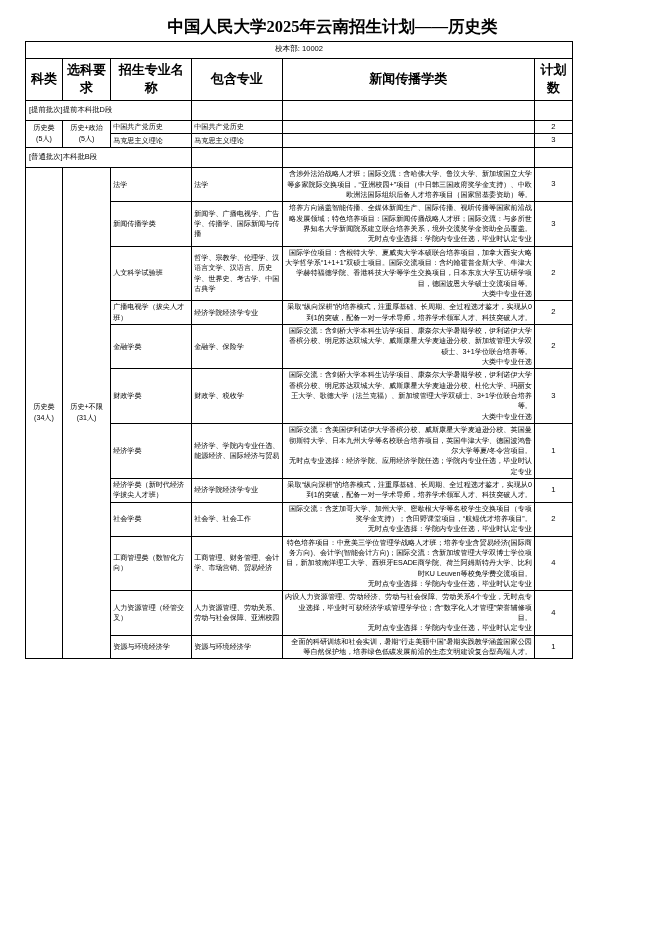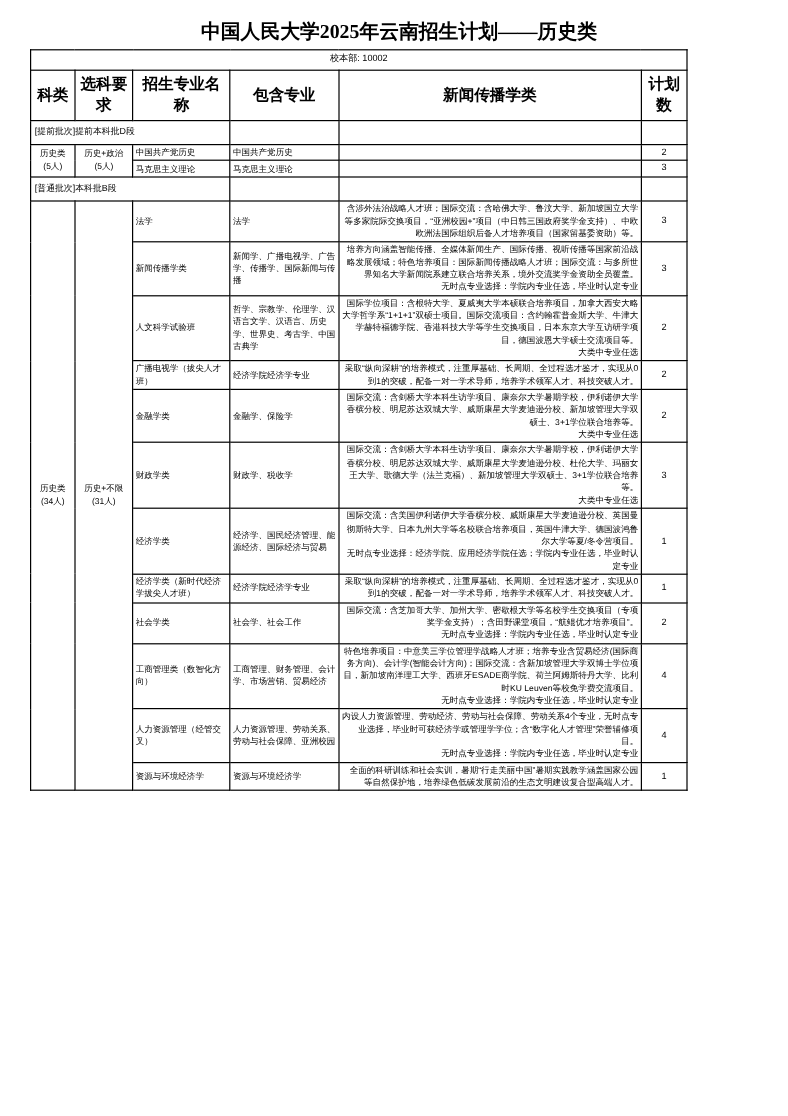--- a/index.html
+++ b/index.html
@@ -231,21 +231,21 @@
 
         <tr>
           <td class="major-cell">财政学类</td>
           <td class="contain-cell">财政学、税收学</td>
           <td class="high-cell">国际交流：含剑桥大学本科生访学项目、康奈尔大学暑期学校，伊利诺伊大学香槟分校、明尼苏达双城大学、威斯康星大学麦迪逊分校、杜伦大学、玛丽女王大学、歌德大学（法兰克福）、新加坡管理大学双硕士、3+1学位联合培养等。<br>大类中专业任选</td>
           <td class="plan-cell">3</td>
         </tr>
 
         <tr>
           <td class="major-cell">经济学类</td>
-          <td class="contain-cell">经济学、国民经济管理、能源经济、国际经济与贸易</td>
+          <td class="contain-cell">经济学、学院内专业任选、能源经济、国际经济与贸易</td>
           <td class="high-cell">国际交流：含美国伊利诺伊大学香槟分校、威斯康星大学麦迪逊分校、英国曼彻斯特大学、日本九州大学等名校联合培养项目，英国牛津大学、德国波鸿鲁尔大学等夏/冬令营项目。<br>无时点专业选择：经济学院、应用经济学院任选；学院内专业任选，毕业时认定专业</td>
           <td class="plan-cell">1</td>
         </tr>
 
         <tr>
           <td class="major-cell">经济学类（新时代经济学拔尖人才班）</td>
           <td class="contain-cell">经济学院经济学专业</td>
           <td class="high-cell">采取“纵向深耕”的培养模式，注重厚基础、长周期、全过程选才鉴才，实现从0到1的突破，配备一对一学术导师，培养学术领军人才、科技突破人才。</td>
           <td class="plan-cell">1</td>
         </tr>

